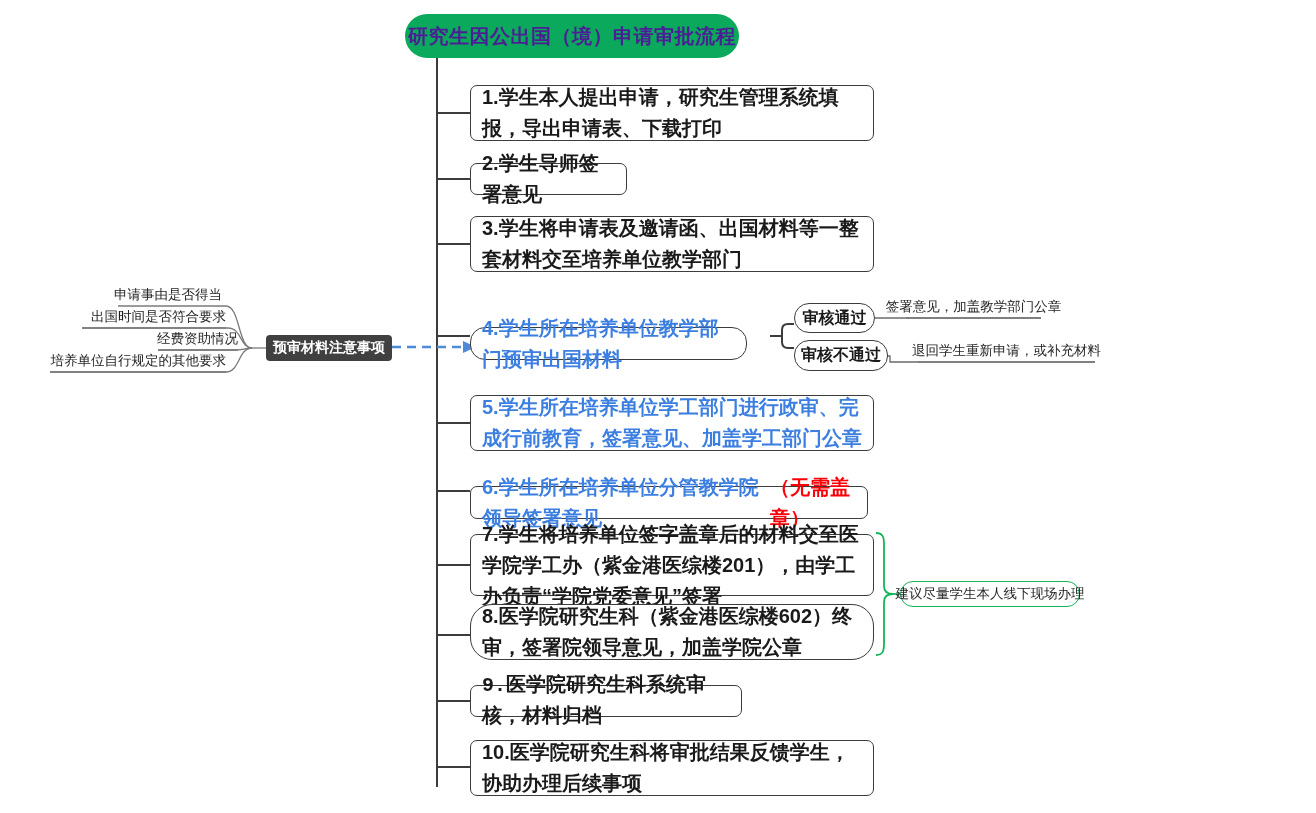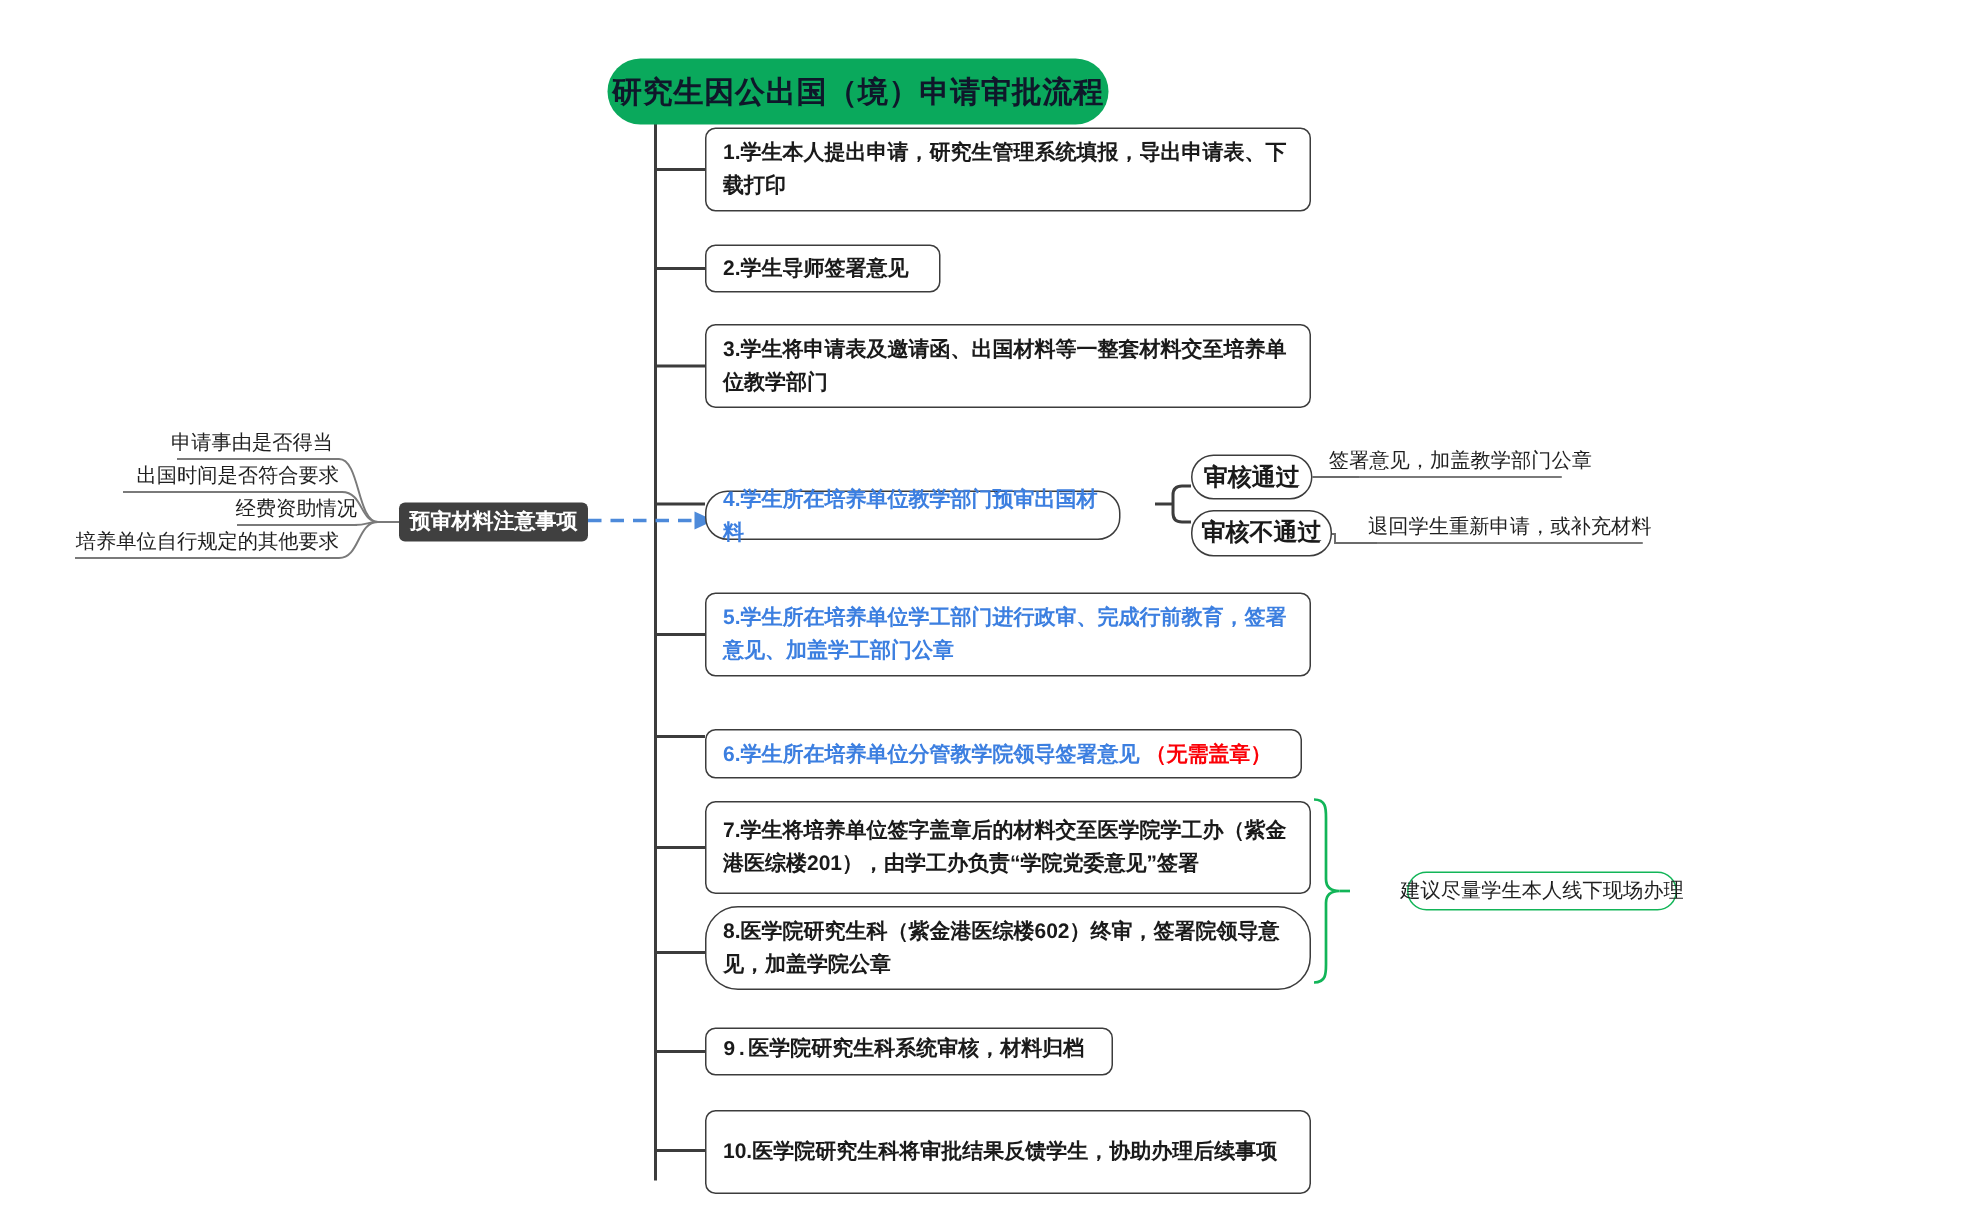--- a/index.html
+++ b/index.html
@@ -8,29 +8,29 @@
     font-family:"Liberation Sans","DejaVu Sans",sans-serif;
     -webkit-font-smoothing:antialiased;
   }
   #canvas{position:absolute;left:0;top:0;width:1316px;height:813px;}
   svg.edges{position:absolute;left:0;top:0;width:1316px;height:813px;pointer-events:none;}
 
   
   .node{position:absolute;box-sizing:border-box;}
 
   .root{
-    background:#0AA95C;color:#0f172a;border-radius:22px;
+    background:#0AA95C;color:#4c1d95;border-radius:22px;
     font-size:20px;font-weight:bold;letter-spacing:.5px;
     display:flex;align-items:center;justify-content:center;
-    padding:0 20px;white-space:nowrap;margin-top:25px;
+    padding:0 20px;white-space:nowrap;
   }
 
   .step{
     background:#ffffff;border:1.6px solid #3c3c3c;border-radius:7px;
-    color:#1a1a1a;font-size:14px;font-weight:bold;line-height:1.55;
+    color:#1a1a1a;font-size:20px;font-weight:bold;line-height:1.55;
     padding:7px 11px;box-sizing:border-box;
     display:flex;align-items:center;
   }
   .step.blue{color:#3c7fe0;}
   .step .redmark{color:#fb0007;}
 
   .subnode{
     background:#ffffff;border:1.6px solid #3c3c3c;border-radius:15px;
     color:#1a1a1a;font-size:16px;font-weight:bold;
     display:flex;align-items:center;justify-content:center;
@@ -49,21 +49,21 @@
     position:absolute;color:#1f1f1f;font-size:13.5px;line-height:1.2;
     white-space:nowrap;padding-bottom:3px;box-sizing:border-box;
     display:flex;align-items:flex-end;
   }
   .leaf.right-align{justify-content:flex-end;}
 
   .pill{
     position:absolute;border:1.6px solid #12b558;border-radius:14px;
     background:#ffffff;color:#1f1f1f;font-size:13.5px;
     display:flex;align-items:center;justify-content:center;
-    padding:0 12px;white-space:nowrap;box-sizing:border-box;margin-left:38px;
+    padding:0 12px;white-space:nowrap;box-sizing:border-box;
   }
 </style>
 </head>
 <body>
 
 <div id="canvas">
 
   <svg class="edges" viewBox="0 0 1316 813">
     <g fill="none" stroke="#3c3c3c" stroke-width="2">
 

